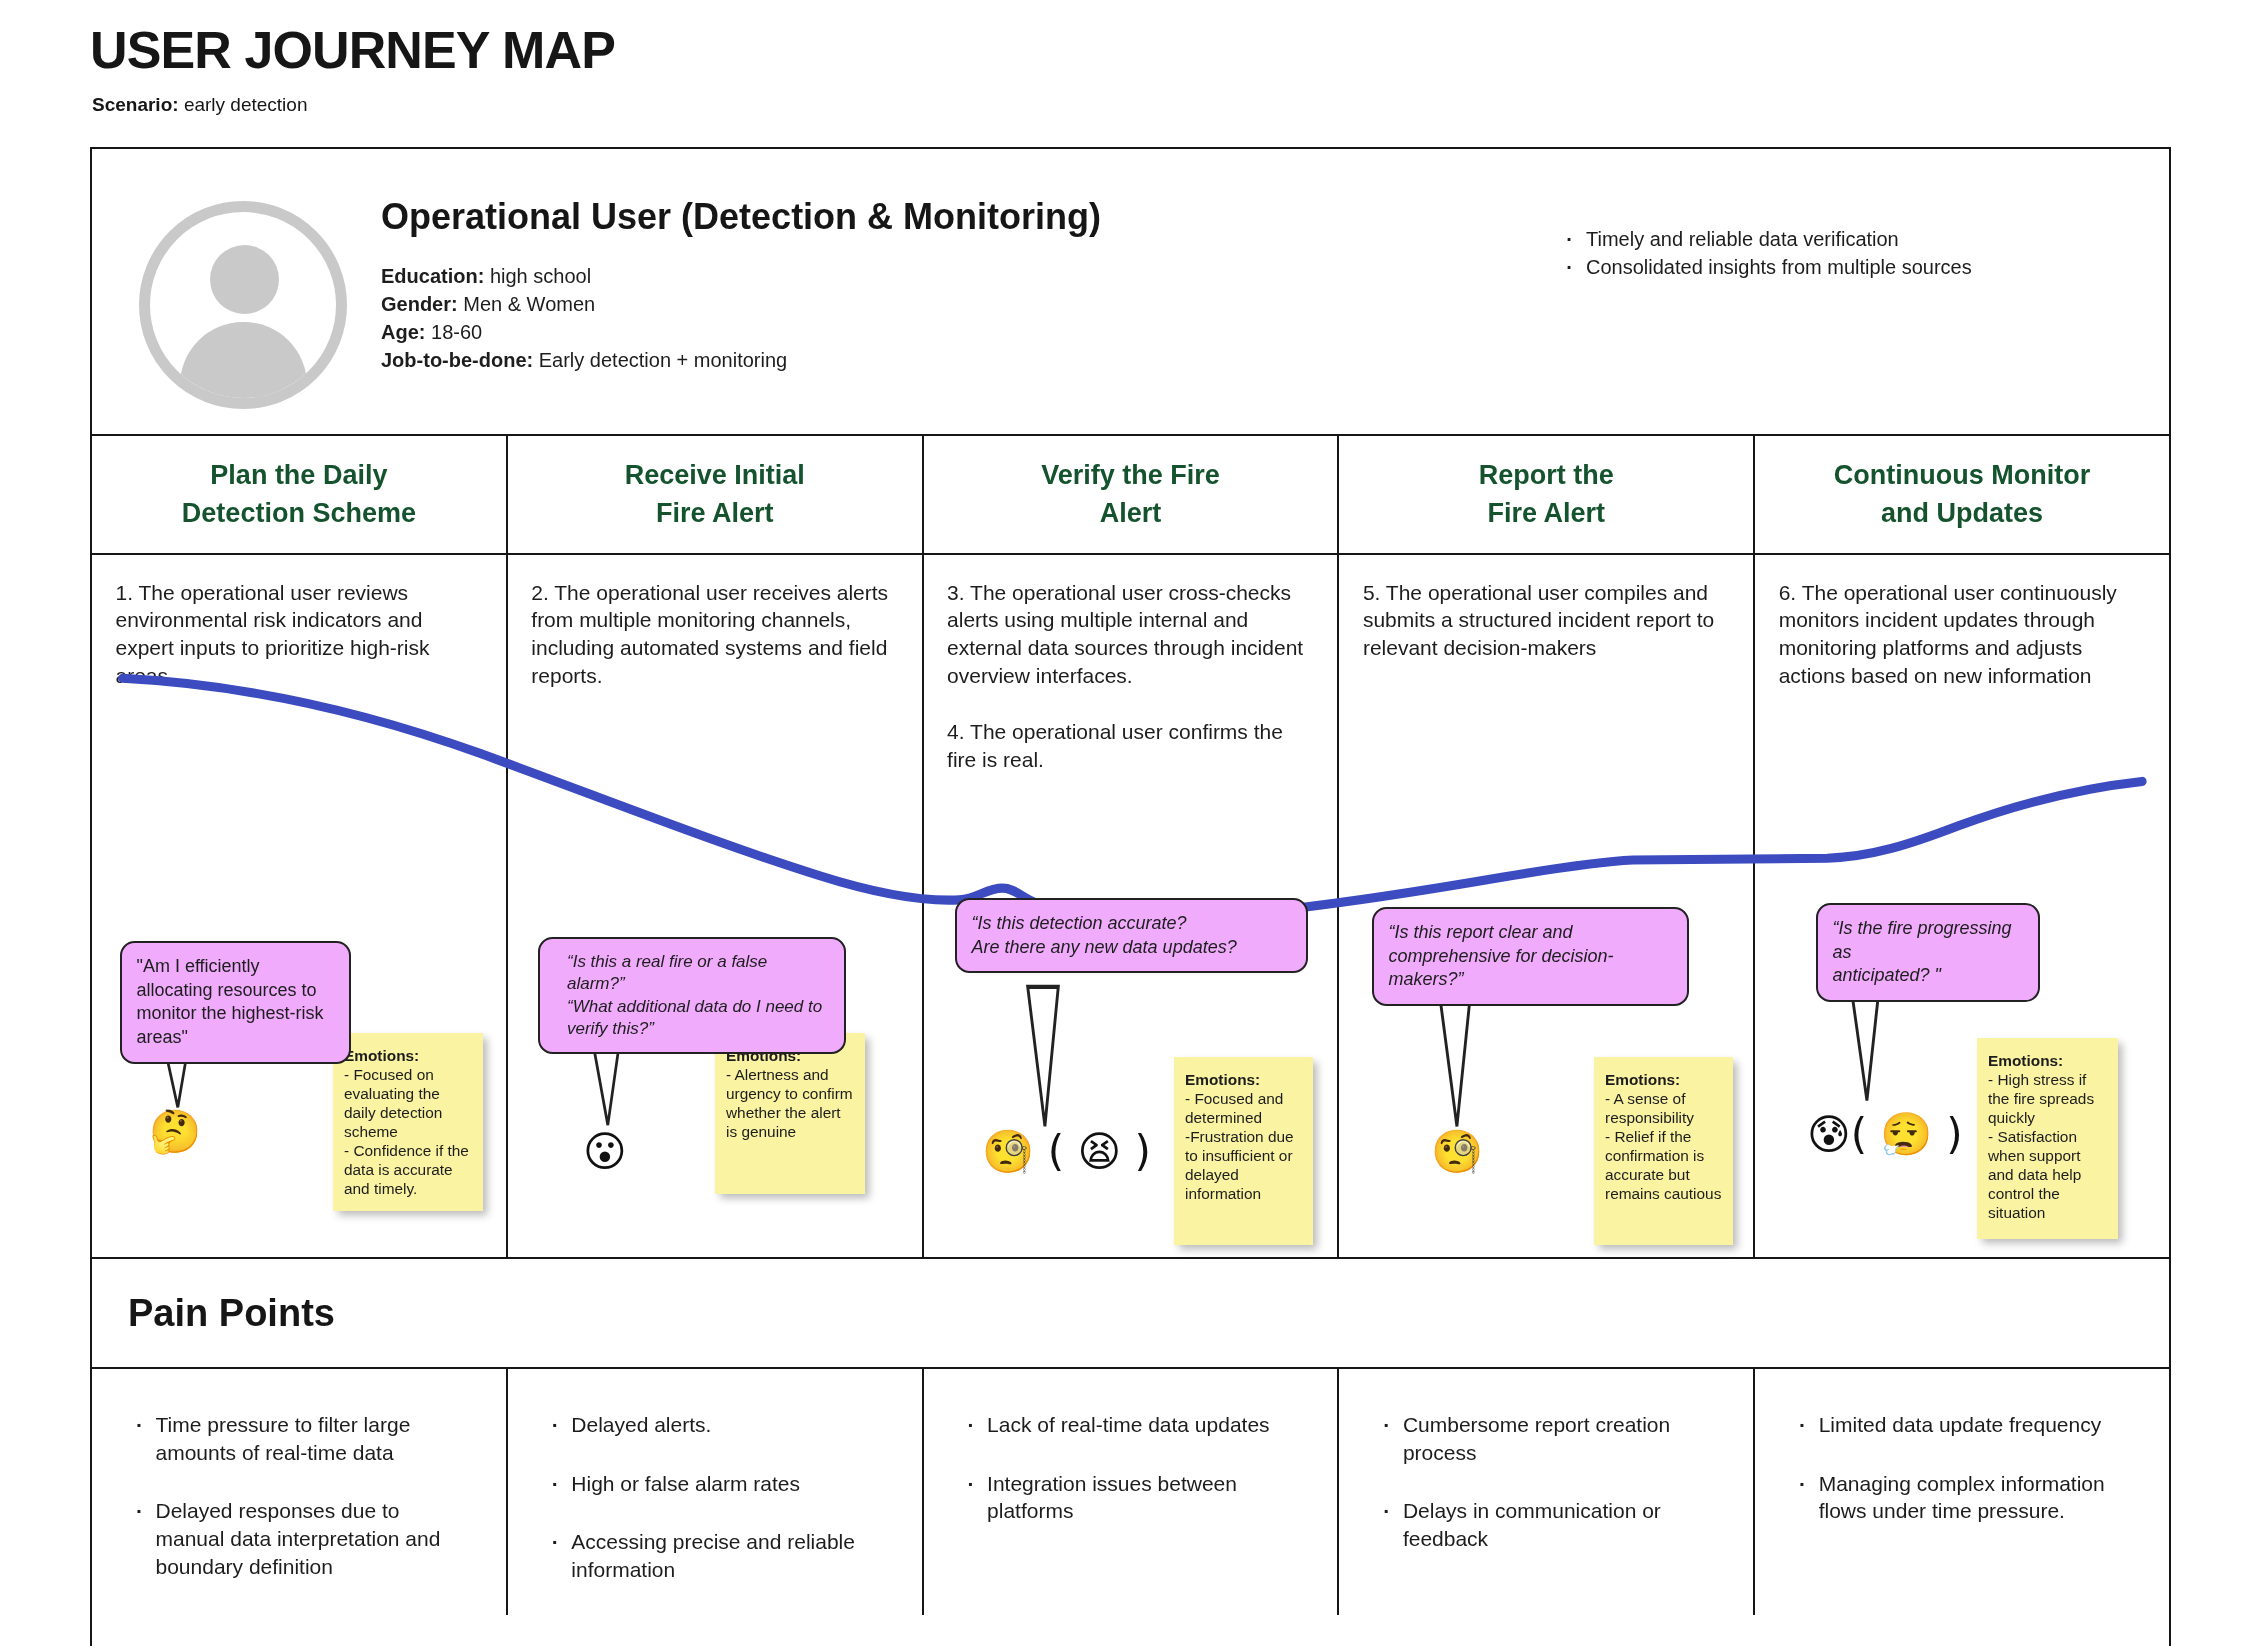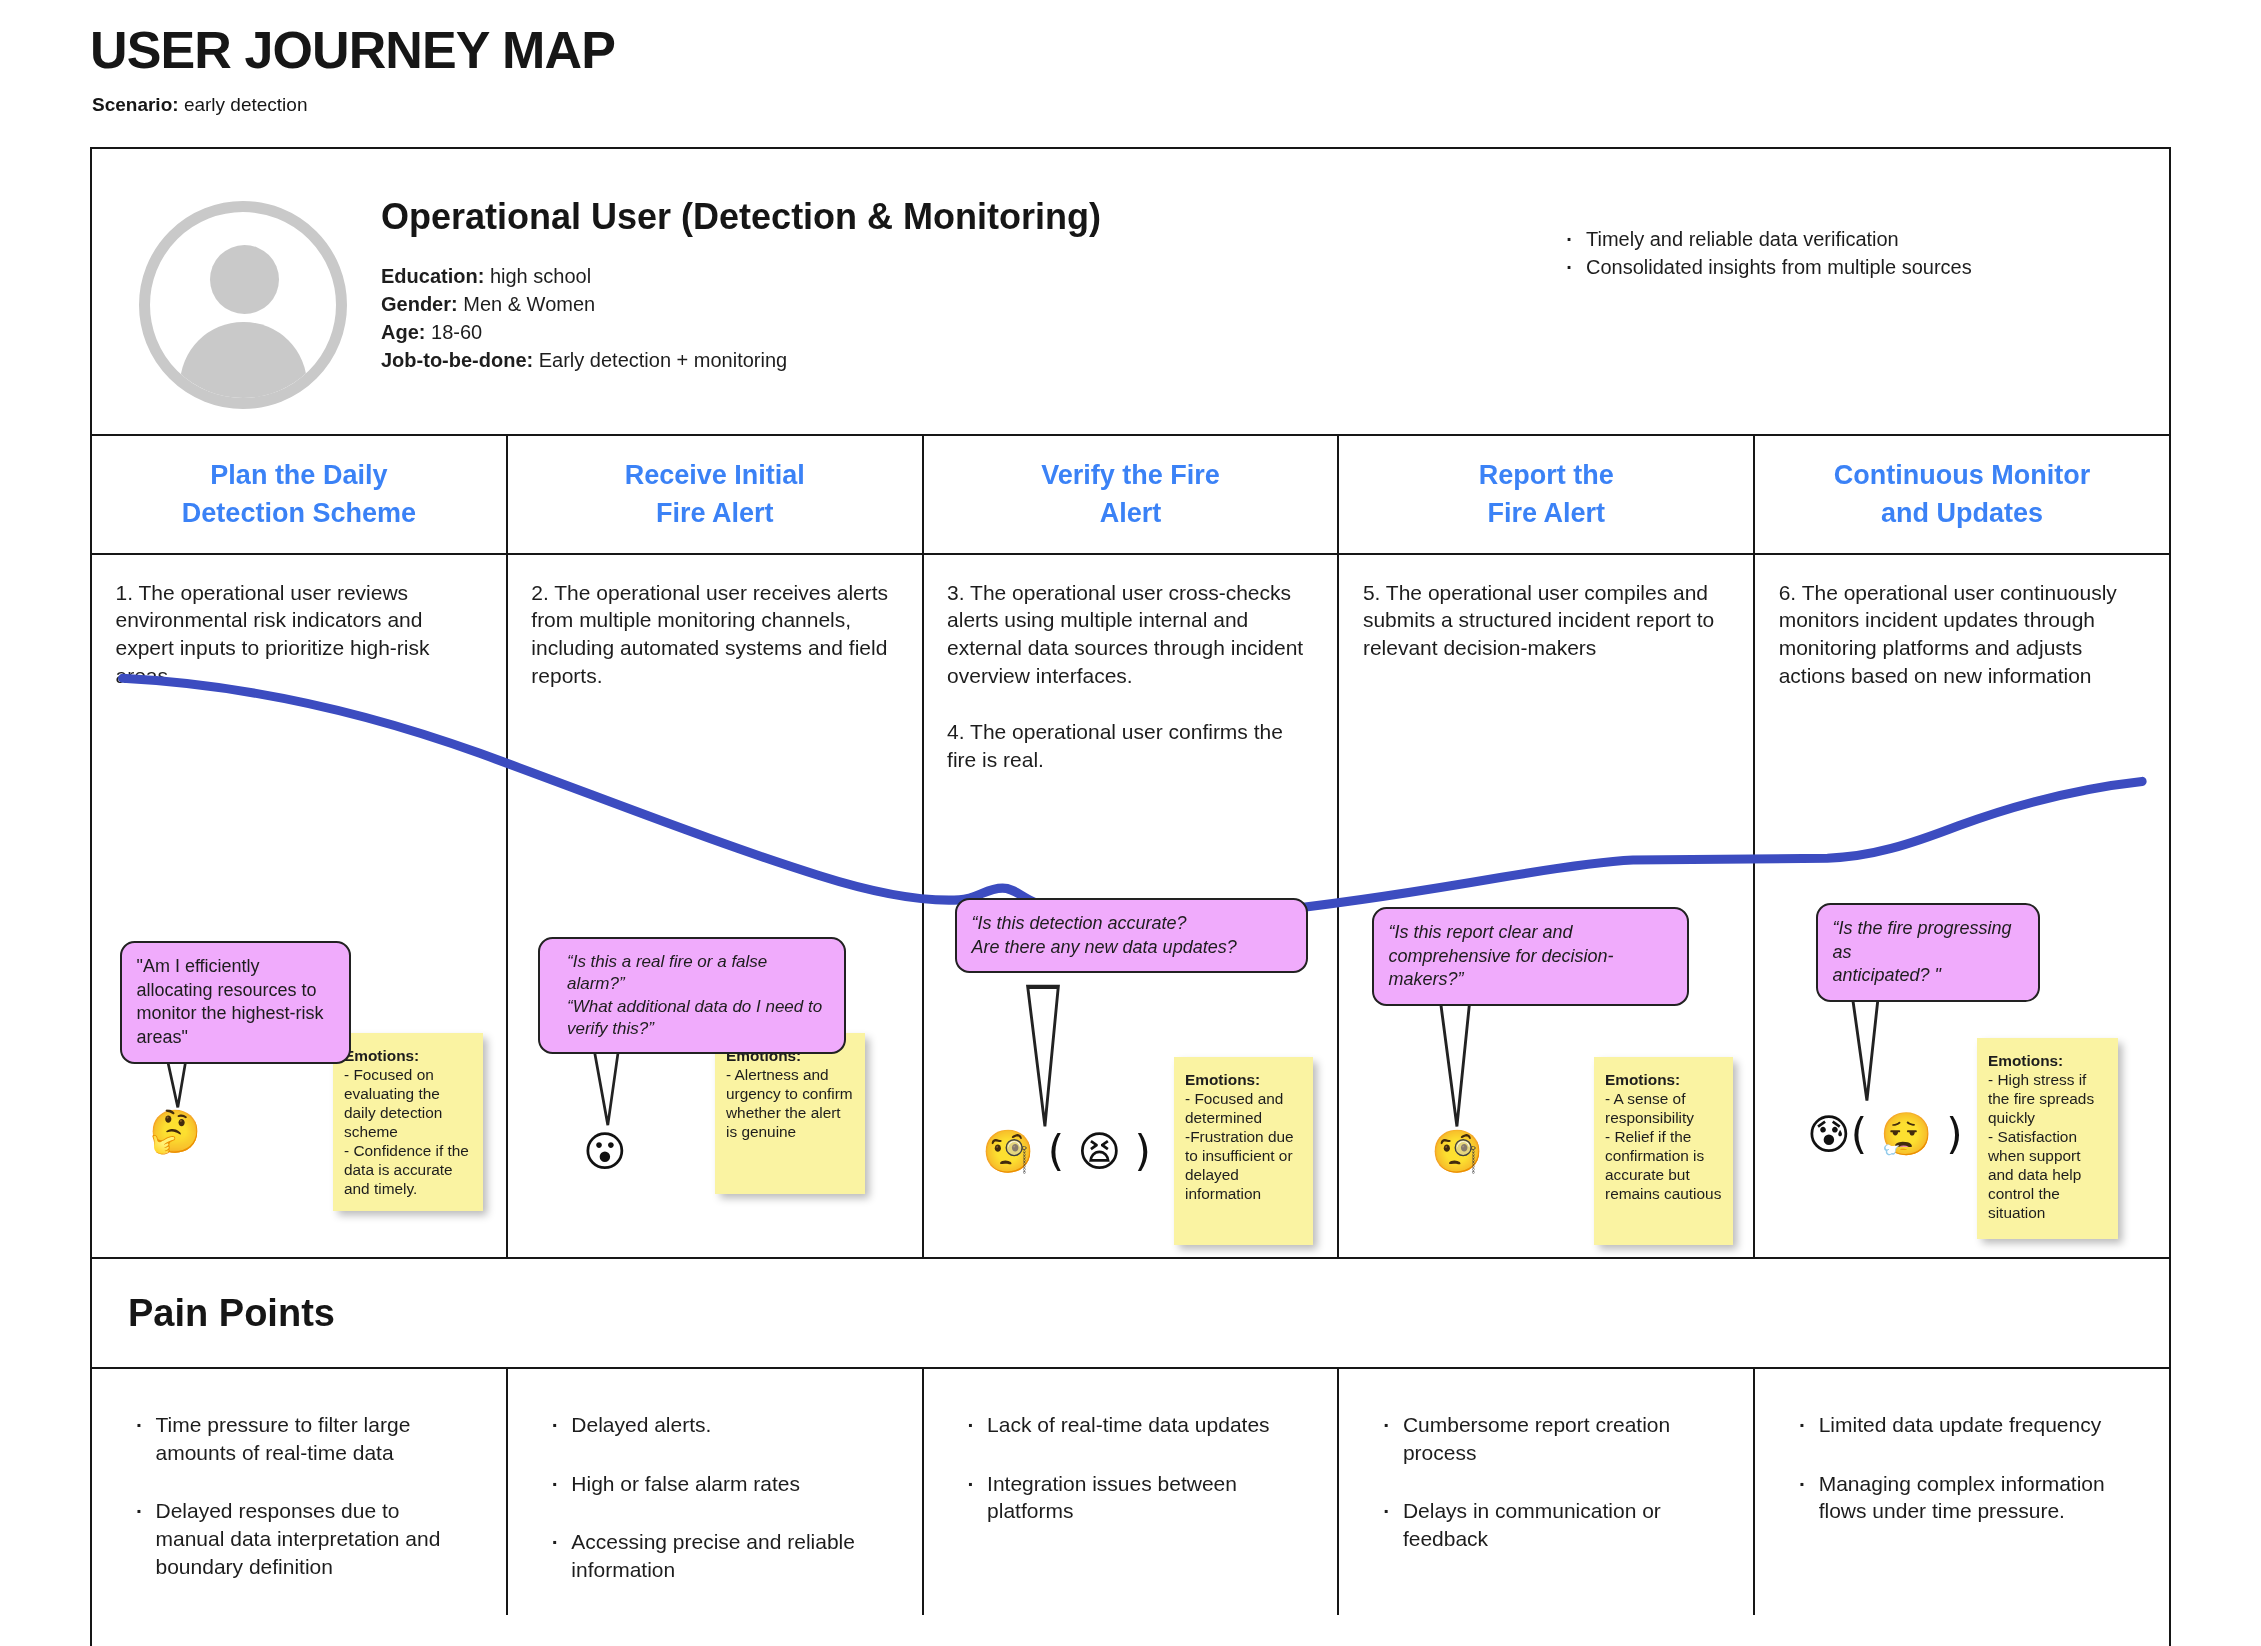--- a/index.html
+++ b/index.html
@@ -30,21 +30,21 @@
   .persona-name{font-size:36px;font-weight:700;color:#161616;}
   .persona-fields{margin-top:23.5px;font-size:20px;line-height:28px;}
   .persona-fields b{font-weight:700;}
   .expectations{position:absolute;left:1467px;top:52px;width:579px;}
   .expectations-heading{font-size:36px;font-weight:700;color:#161616;}
   .dotlist{list-style:none;margin:23.5px 0 0 0;padding:0;}
   .dotlist li{position:relative;padding-left:27px;font-size:20px;line-height:28px;}
   .dotlist li::before{content:"\00B7";position:absolute;left:7.2px;font-weight:700;}
 
   
-  .stage-header{display:flex;align-items:center;justify-content:center;text-align:center;font-size:27px;font-weight:700;line-height:1.4;white-space:pre-line;color:#3b82f6;}
+  .stage-header{display:flex;align-items:center;justify-content:center;text-align:center;font-size:27px;font-weight:700;line-height:1.4;white-space:pre-line;color:#14532d;}
 
   
   .stage-desc{padding:23.5px 25px 0 23.5px;font-size:21px;line-height:1.33;white-space:pre-line;}
 
   
   .pain-heading{font-size:38px;font-weight:700;padding-left:36px;color:#161616;}
   .pain-list{list-style:none;margin:15px;padding:27px 23.5px 0 23.5px;}
   .pain-list li{position:relative;padding-left:25px;font-size:21px;line-height:1.32;margin-bottom:31px;}
   .pain-list li::before{content:"\00B7";position:absolute;left:5.4px;font-weight:700;}
 

